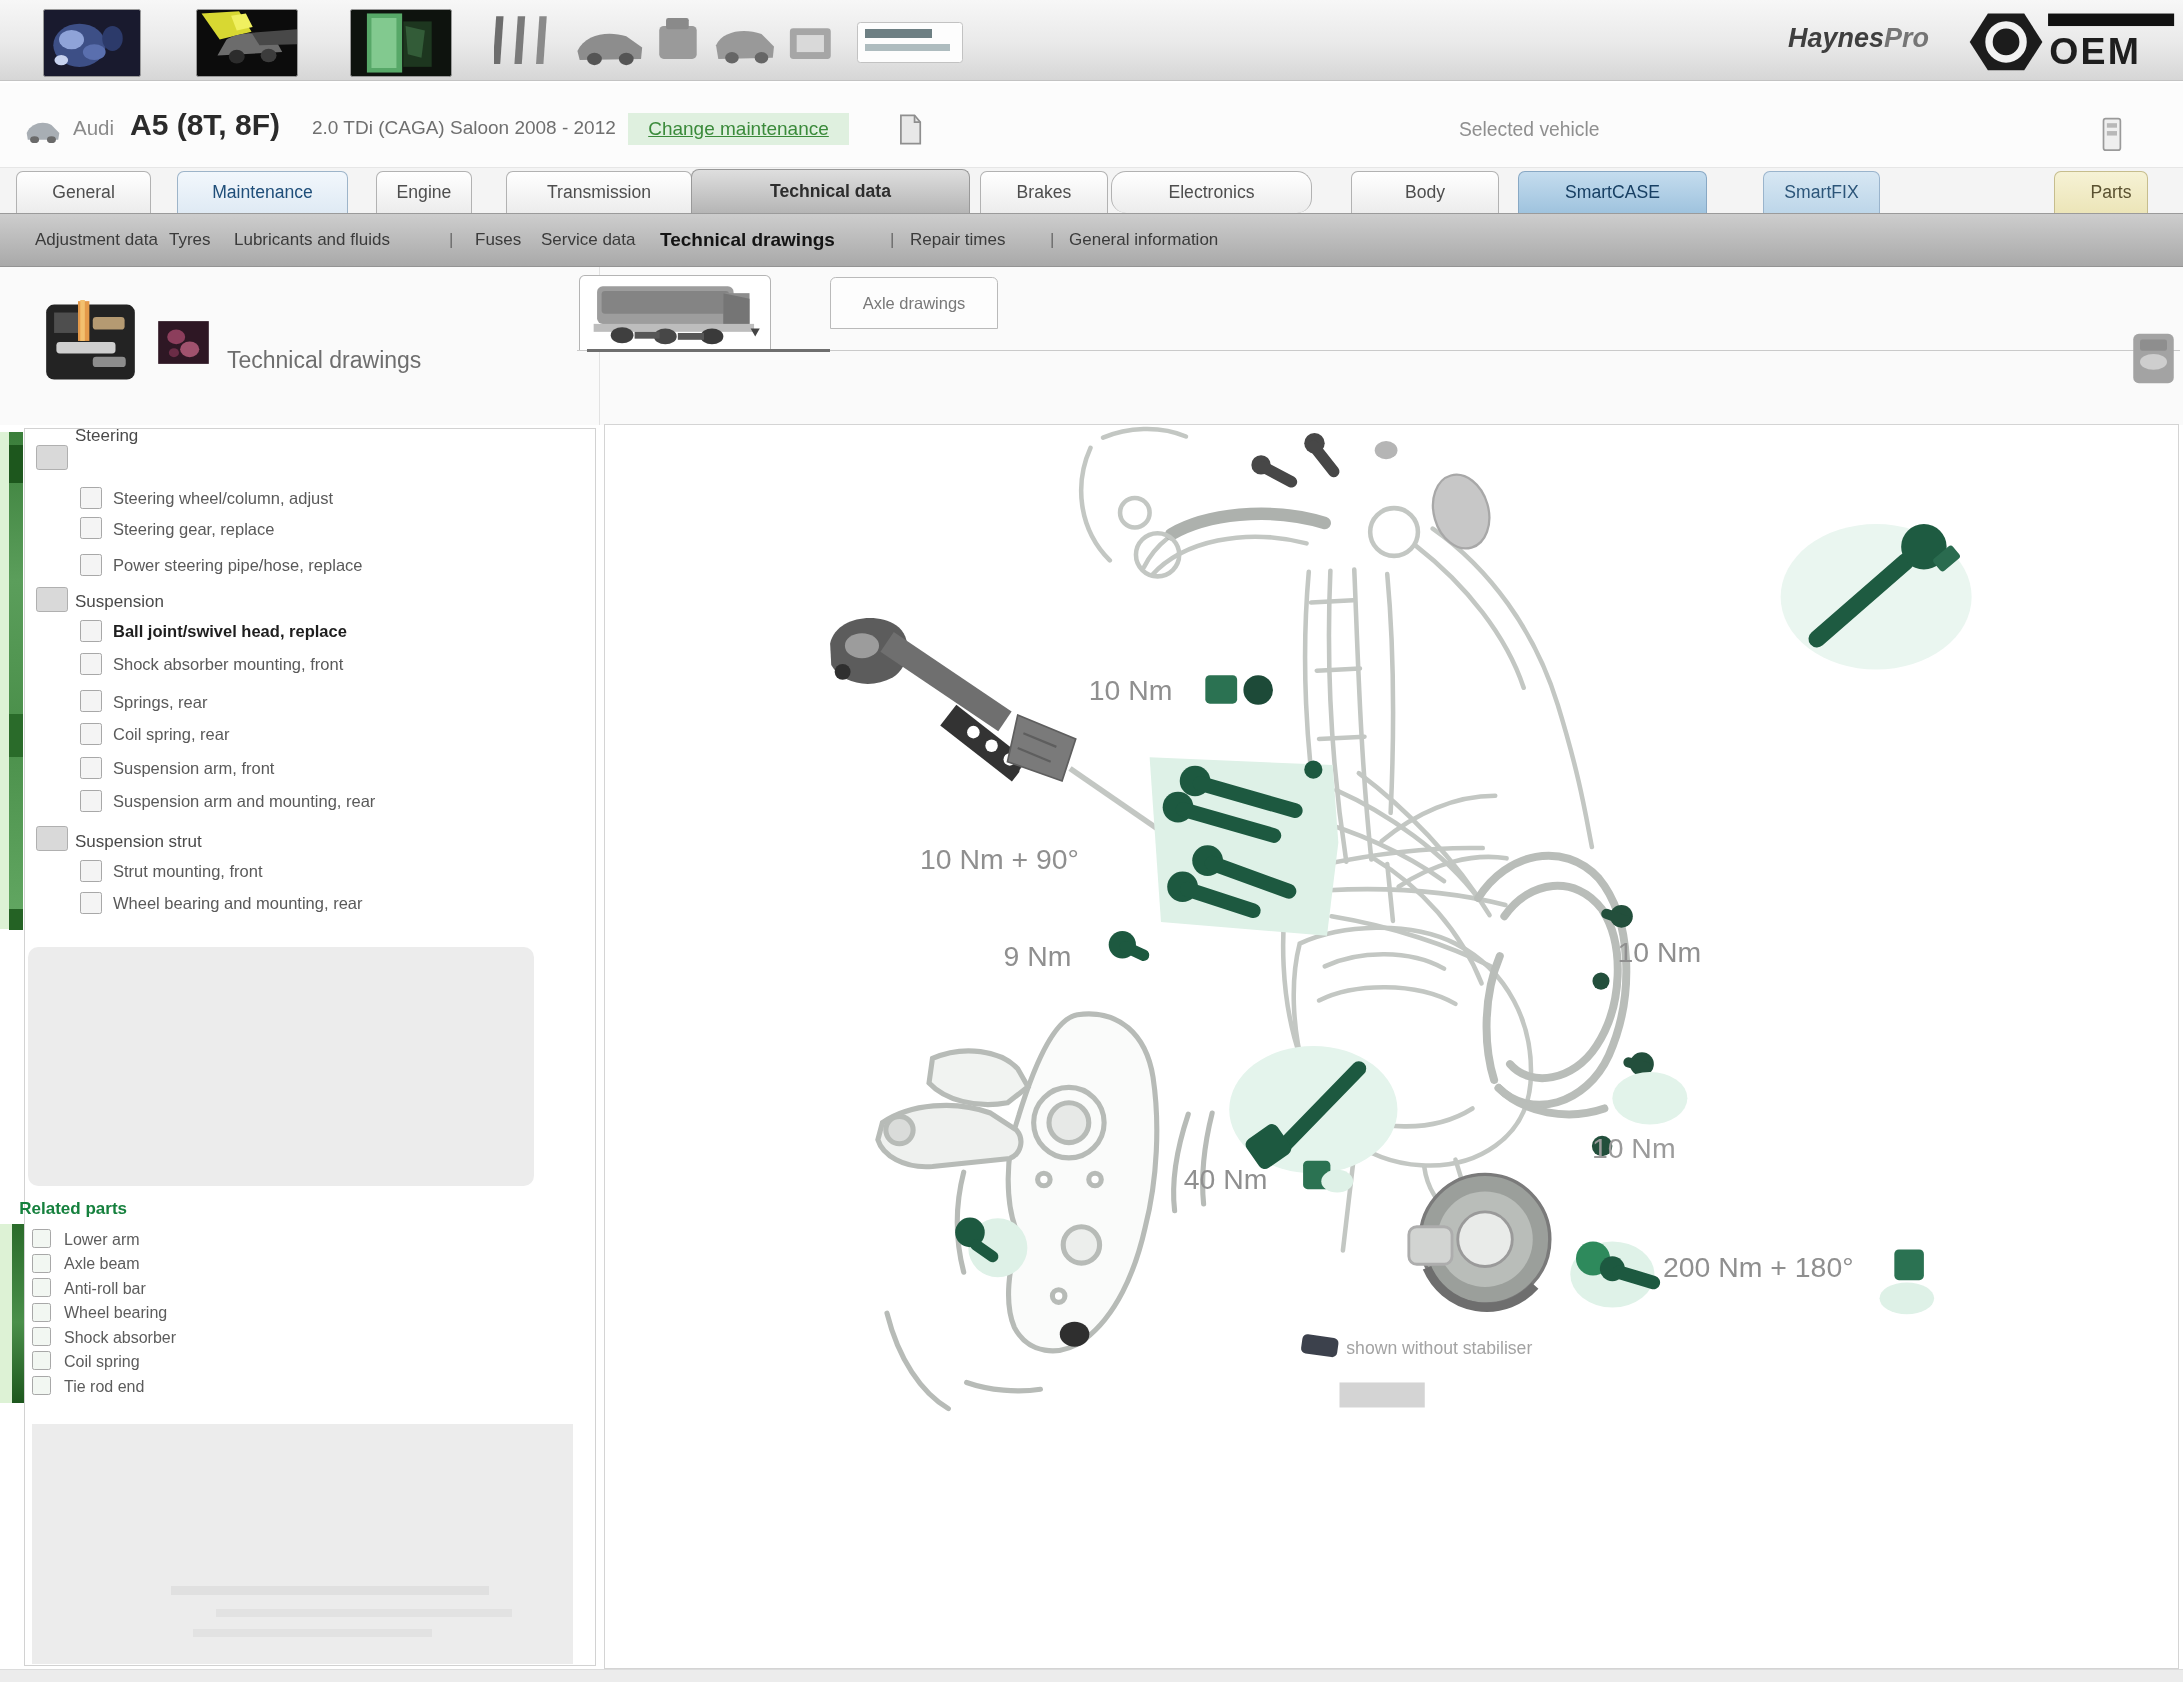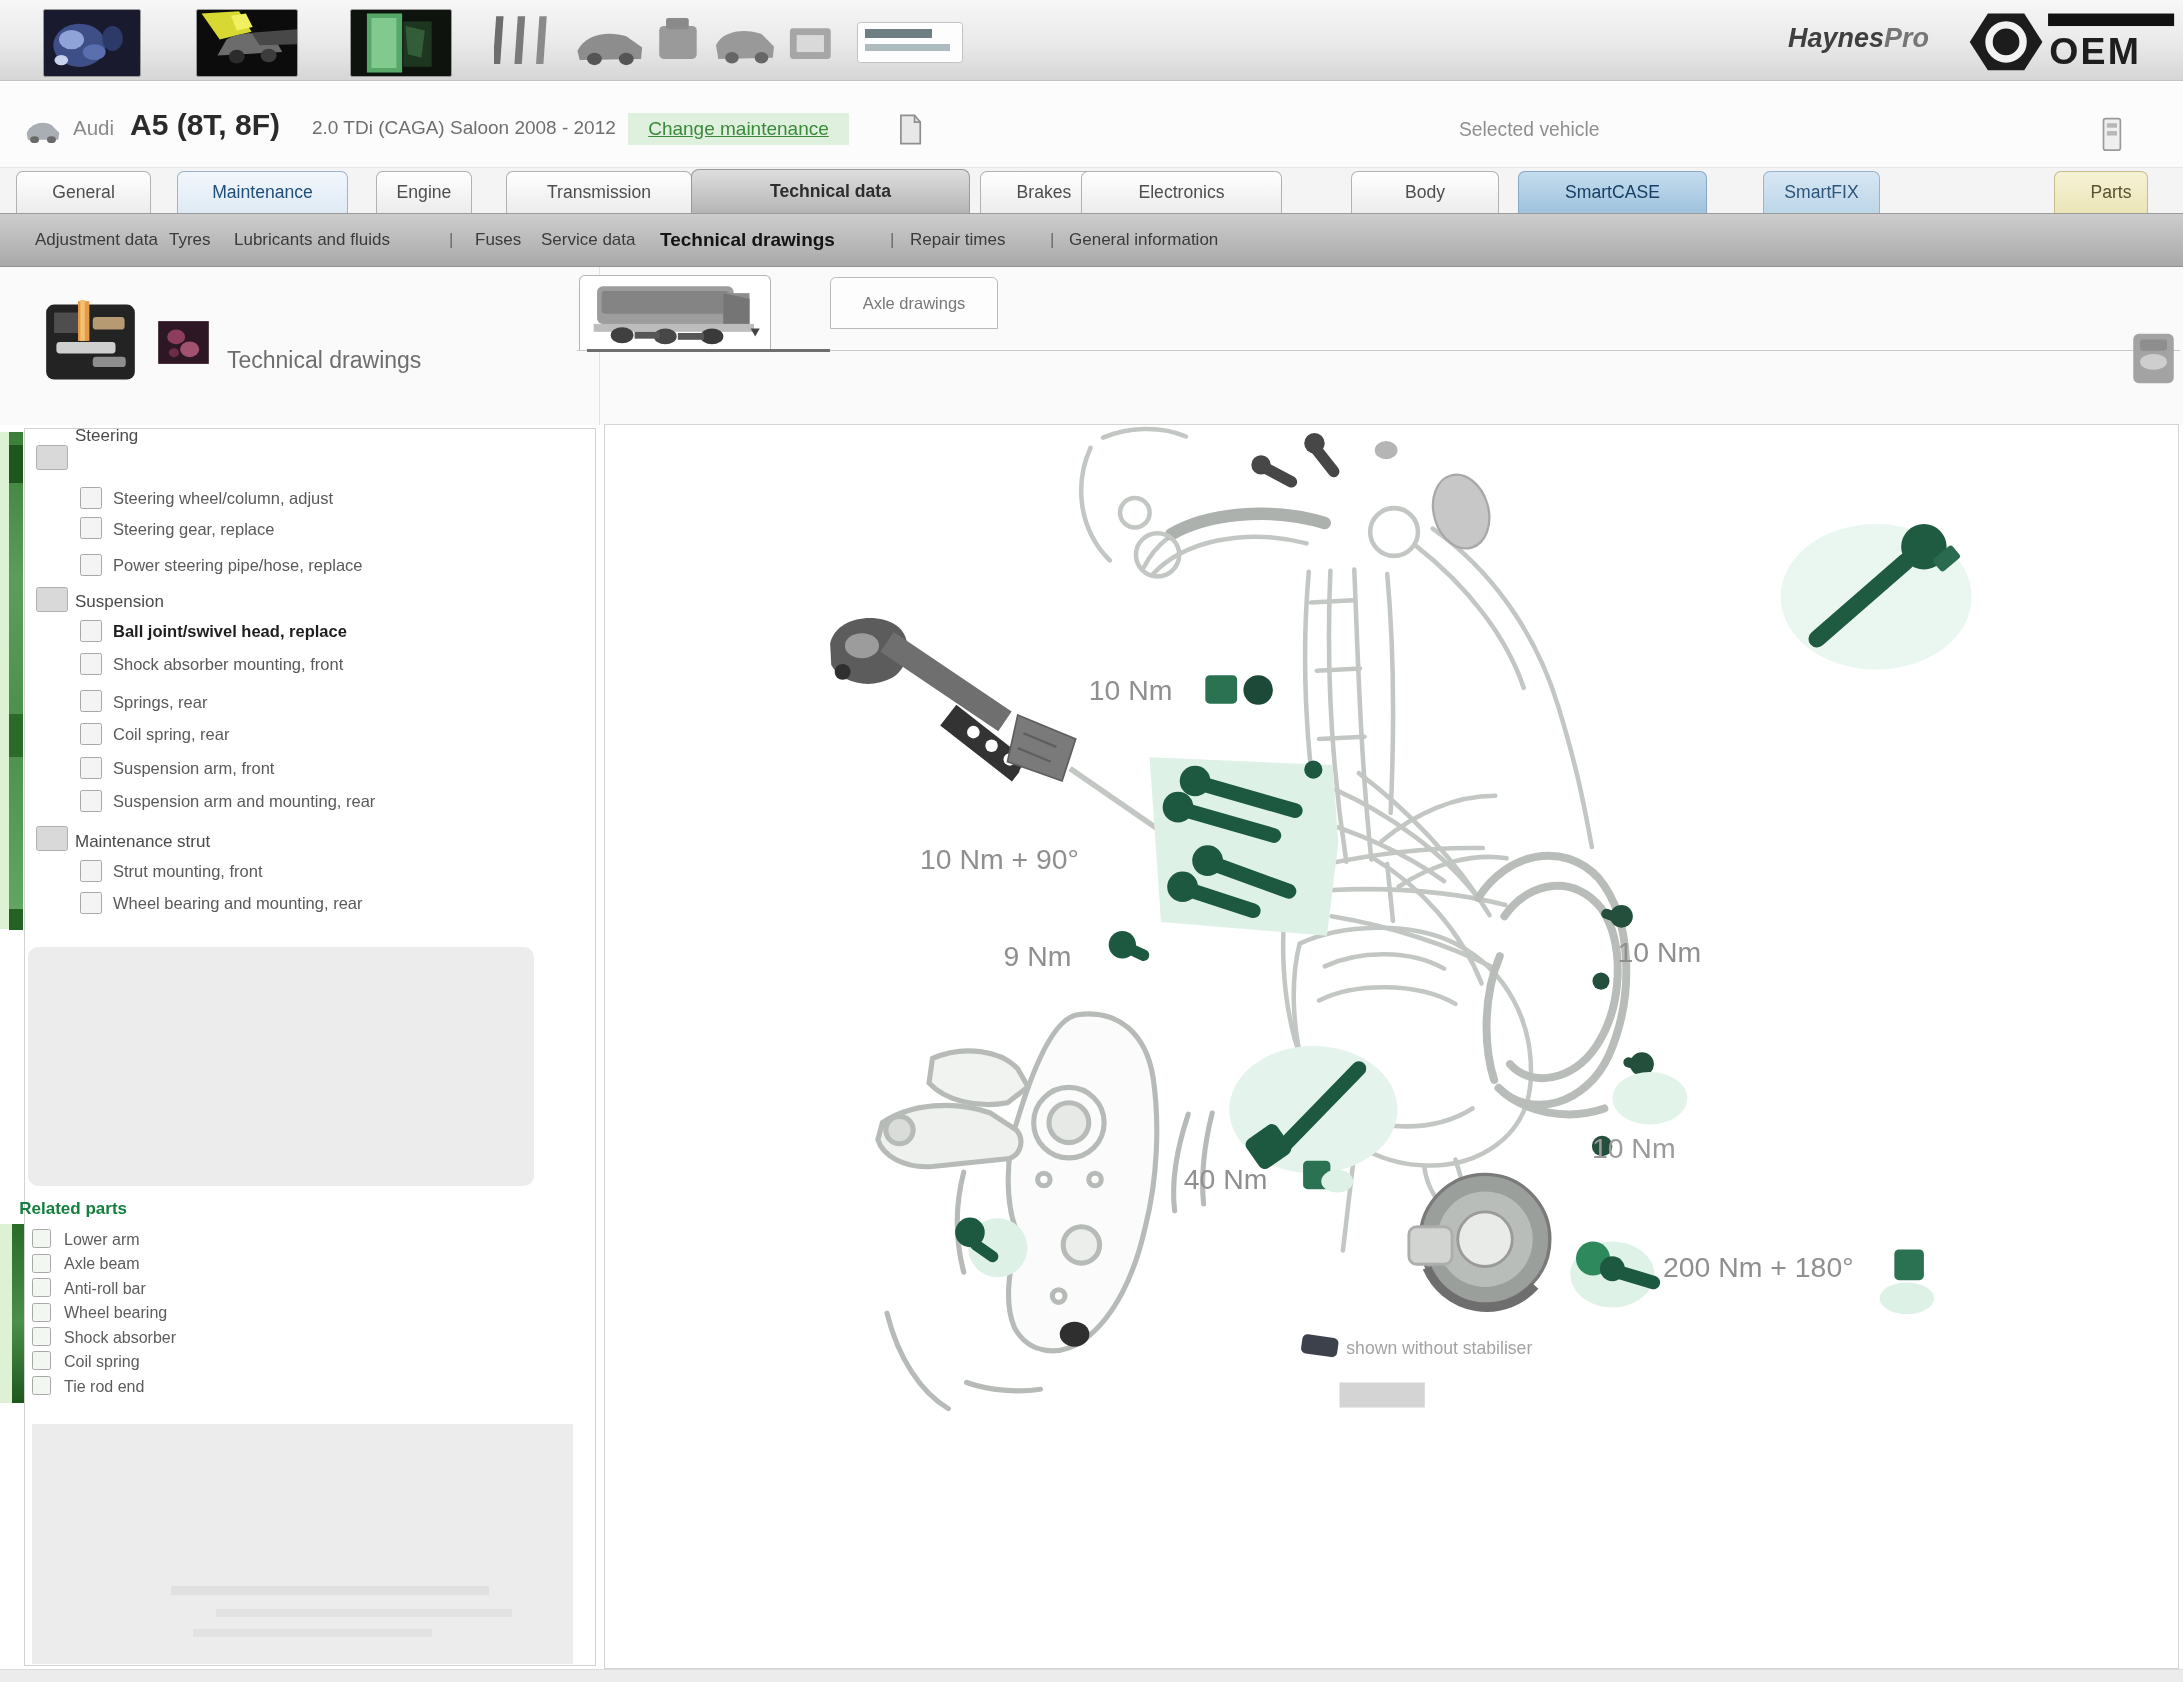--- a/index.html
+++ b/index.html
@@ -136,21 +136,21 @@
 <div id="tabband" class="abs">
   <div class="tab" style="left:16px;  width:135px;">General</div>
   <div class="tab" style="left:177px; width:171px; background:linear-gradient(#f2f7fc,#dfeaf4);
        border-color:#9db4c9; color:#1f4e79;">Maintenance</div>
   <div class="tab" style="left:376px; width:96px;">Engine</div>
   <div class="tab" style="left:506px; width:186px;">Transmission</div>
   <div class="tab" style="left:691px; width:279px; top:1.1px; height:45px; border-radius:8px 8px 0 0;
        background:linear-gradient(#dedede,#b4b4b4); border-color:#999; color:#2d2d2d;
        line-height:43px; font-weight:bold;">Technical data</div>
   <div class="tab" style="left:980px; width:128px;">Brakes</div>
-  <div class="tab" style="left:1081px; width:201px;">Electronics</div>
+  <div class="tab" style="left:1111px; width:201px;border-radius:15px;">Electronics</div>
   <div class="tab" style="left:1351px; width:148px;">Body</div>
   <div class="tab" style="left:1518px; width:189px; background:linear-gradient(#c4dcee,#9fc3de);
        border-color:#88a8c4; color:#173f63;">SmartCASE</div>
   <div class="tab" style="left:1763px; width:117px; background:linear-gradient(#d7e7f3,#bdd6e9);
        border-color:#9ab4cc; color:#2c5579;">SmartFIX</div>
   <div class="tab" style="left:2054px; width:94px; background:linear-gradient(#f6f2d5,#ece5b8);
        border-color:#c6bd8d; color:#5a5130;padding-left:20px;">Parts</div>
 </div>
 <div id="subband" class="abs">
   <span class="sub" style="left:35px;">Adjustment data</span>
@@ -239,21 +239,21 @@
 <span class="trow abs" style="top:655px;">Shock absorber mounting, front</span>
 <div class="tcheck abs" style="top:690px;"></div>
 <span class="trow abs" style="top:693px;">Springs, rear</span>
 <div class="tcheck abs" style="top:723px;"></div>
 <span class="trow abs" style="top:725px;">Coil spring, rear</span>
 <div class="tcheck abs" style="top:757px;"></div>
 <span class="trow abs" style="top:759px;">Suspension arm, front</span>
 <div class="tcheck abs" style="top:790px;"></div>
 <span class="trow abs" style="top:792px;">Suspension arm and mounting, rear</span>
 <div class="ticon abs" style="top:826px;"></div>
-<span class="troot abs" style="top:832px;">Maintenance strut</span>
+<span class="troot abs" style="top:832px;">Suspension strut</span>
 <div class="tcheck abs" style="top:860px;"></div>
 <span class="trow abs" style="top:862px;">Strut mounting, front</span>
 <div class="tcheck abs" style="top:892px;"></div>
 <span class="trow abs" style="top:894px;">Wheel bearing and mounting, rear</span>
 
 <div class="abs" style="left:28.4px; top:947px; width:506px; height:239px; background:#ececec; border-radius:10.2px;"></div>
 
 <span class="abs" style="left:19.3px; top:1199px; font-size:17px; font-weight:bold; color:#15803d;">Related parts</span>
 <div class="abs" style="left:0; top:1224px; width:12px; height:179px; background:#ddf2d5;"></div>
 <div class="abs" style="left:12px; top:1224px; width:12px; height:179px;

